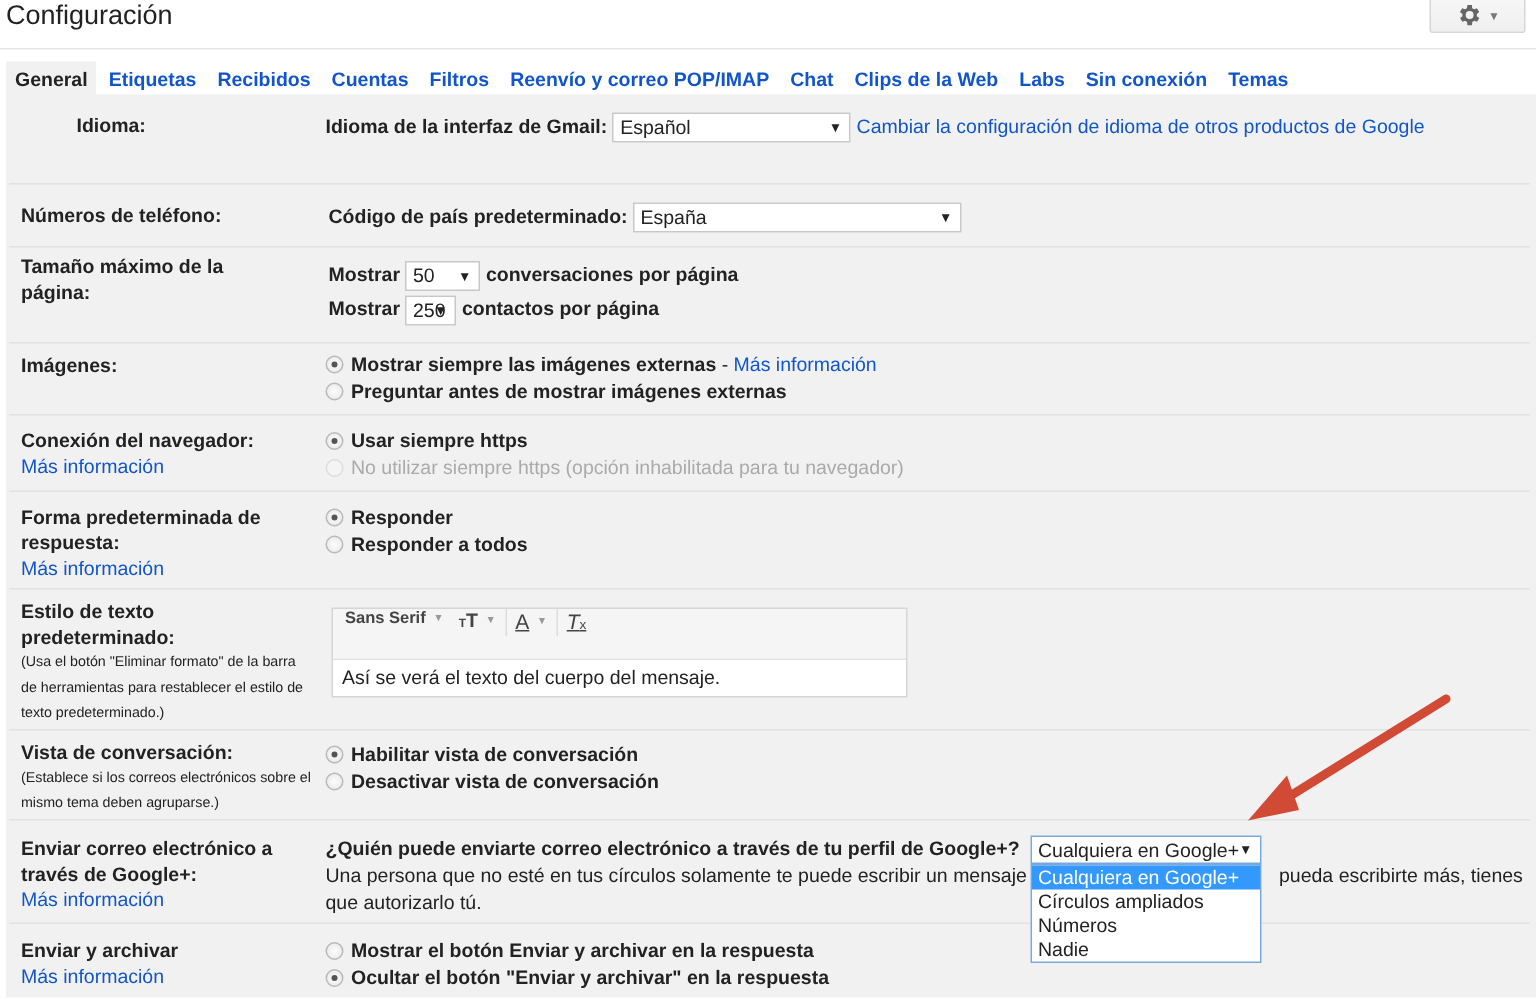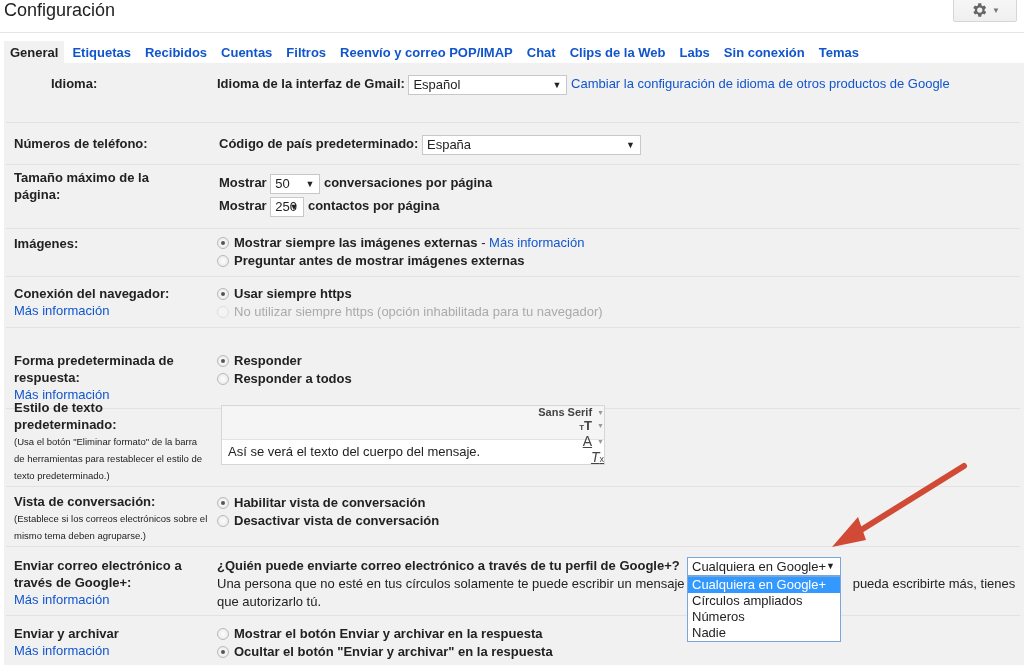--- a/index.html
+++ b/index.html
@@ -30,21 +30,21 @@
     font-size: 13px; line-height: 18px; padding-left: 4px; color: #222; cursor: pointer; }
   .select .arrow { position: absolute; right: 5px; top: 0; font-size: 9px; color: #222; }
 
   .radio { display: flex; align-items: center; height: 18px; font-weight: bold; }
   .radio .dot { width: 12px; height: 12px; border-radius: 50%; border: 1px solid #b9b9b9; background: radial-gradient(#fdfdfd, #e6e6e6); margin-right: 5px; position: relative; flex: none; cursor: pointer; }
   .radio .dot.on::after { content: ""; position: absolute; left: 3px; top: 3px; width: 4px; height: 4px; border-radius: 50%; background: #555; }
   .radio.disabled { color: #aaa; font-weight: normal; }
   .radio.disabled .dot { border-color: #ddd; background: #f4f4f4; }
 
   .editor { position: absolute; left: 217px; top: 342px; width: 384px; height: 60px; border: 1px solid #d6d6d6; background: #f5f5f5; }
-  .editor-toolbar { height: 33px; display: flex; align-items: flex-end; padding-left: 8px; font-size: 11px; color: #444; flex-direction: column; }
+  .editor-toolbar { height: 33px; display: flex; align-items: flex-start; padding-left: 8px; font-size: 11px; color: #444; }
   .editor-toolbar .tb { display: flex; align-items: center; cursor: pointer; }
   .editor-toolbar .sep { width: 1px; height: 18px; background: #ddd; margin: 0 6px; }
   .editor-toolbar .drop { font-size: 7px; color: #999; margin-left: 5px; }
   .editor-body { height: 25px; background: #fff; border-top: 1px solid #e2e2e2; padding-left: 6px; line-height: 24px; font-size: 13px; color: #222; }
 
   .gplus-select { position: absolute; left: 683px; top: 494px; width: 154px; height: 19px; border: 1px solid #7aa7d9; background: #fff;
     font-size: 13px; line-height: 17px; padding-left: 4px; cursor: pointer; }
   .gplus-select .arrow { position: absolute; right: 5px; top: 0; font-size: 9px; }
   .dropdown-list { position: absolute; left: 683px; top: 513px; width: 154px; border: 1px solid #7aa7d9; background: #fff; z-index: 5; }
   .dropdown-list .opt { height: 16px; line-height: 16px; padding-left: 4px; font-size: 13px; color: #222; cursor: pointer; }
@@ -152,21 +152,21 @@
         <span class="dot on"></span>
         <span>Usar siempre https</span>
       </div>
       <div class="radio disabled">
         <span class="dot"></span>
         <span>No utilizar siempre https (opción inhabilitada para tu navegador)</span>
       </div>
     </div>
   </div>
 
-  <div class="row" style="top:281px; height:65px;">
+  <div class="row" style="top:265px; height:65px;">
     <div class="lbl" style="top:8px; width:180px;">
       <span>Forma predeterminada de respuesta:</span><br>
       <span class="link">Más información</span>
     </div>
     <div class="content" style="top:8px;">
       <div class="radio">
         <span class="dot on"></span>
         <span>Responder</span>
       </div>
       <div class="radio">

